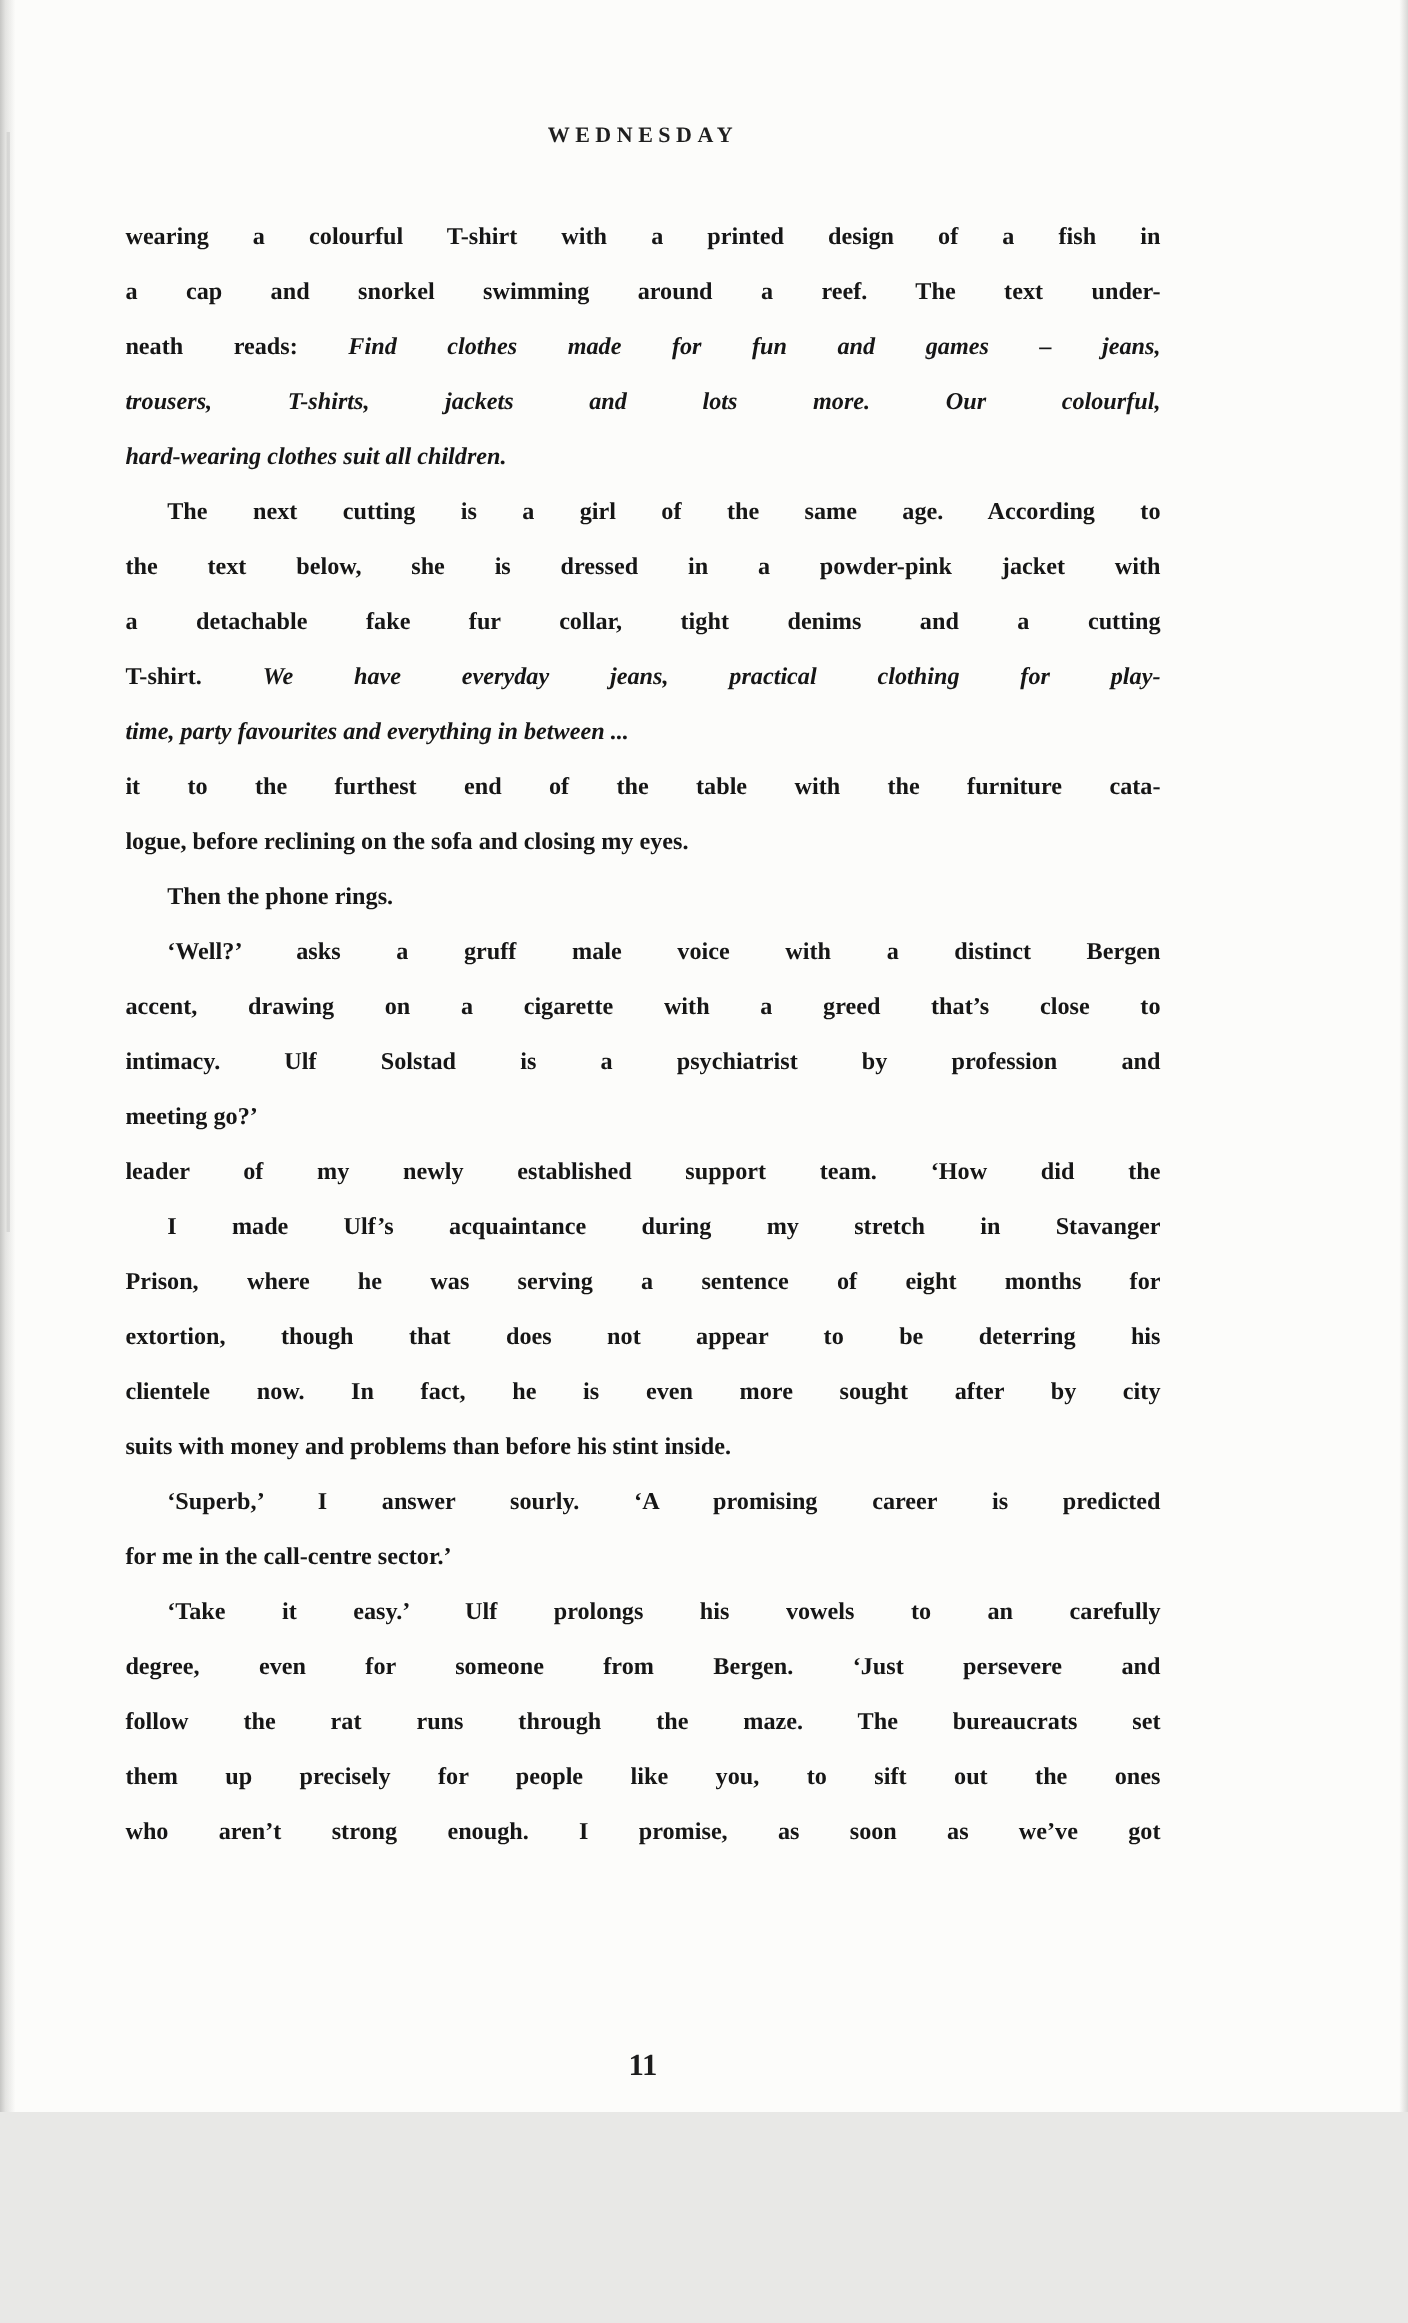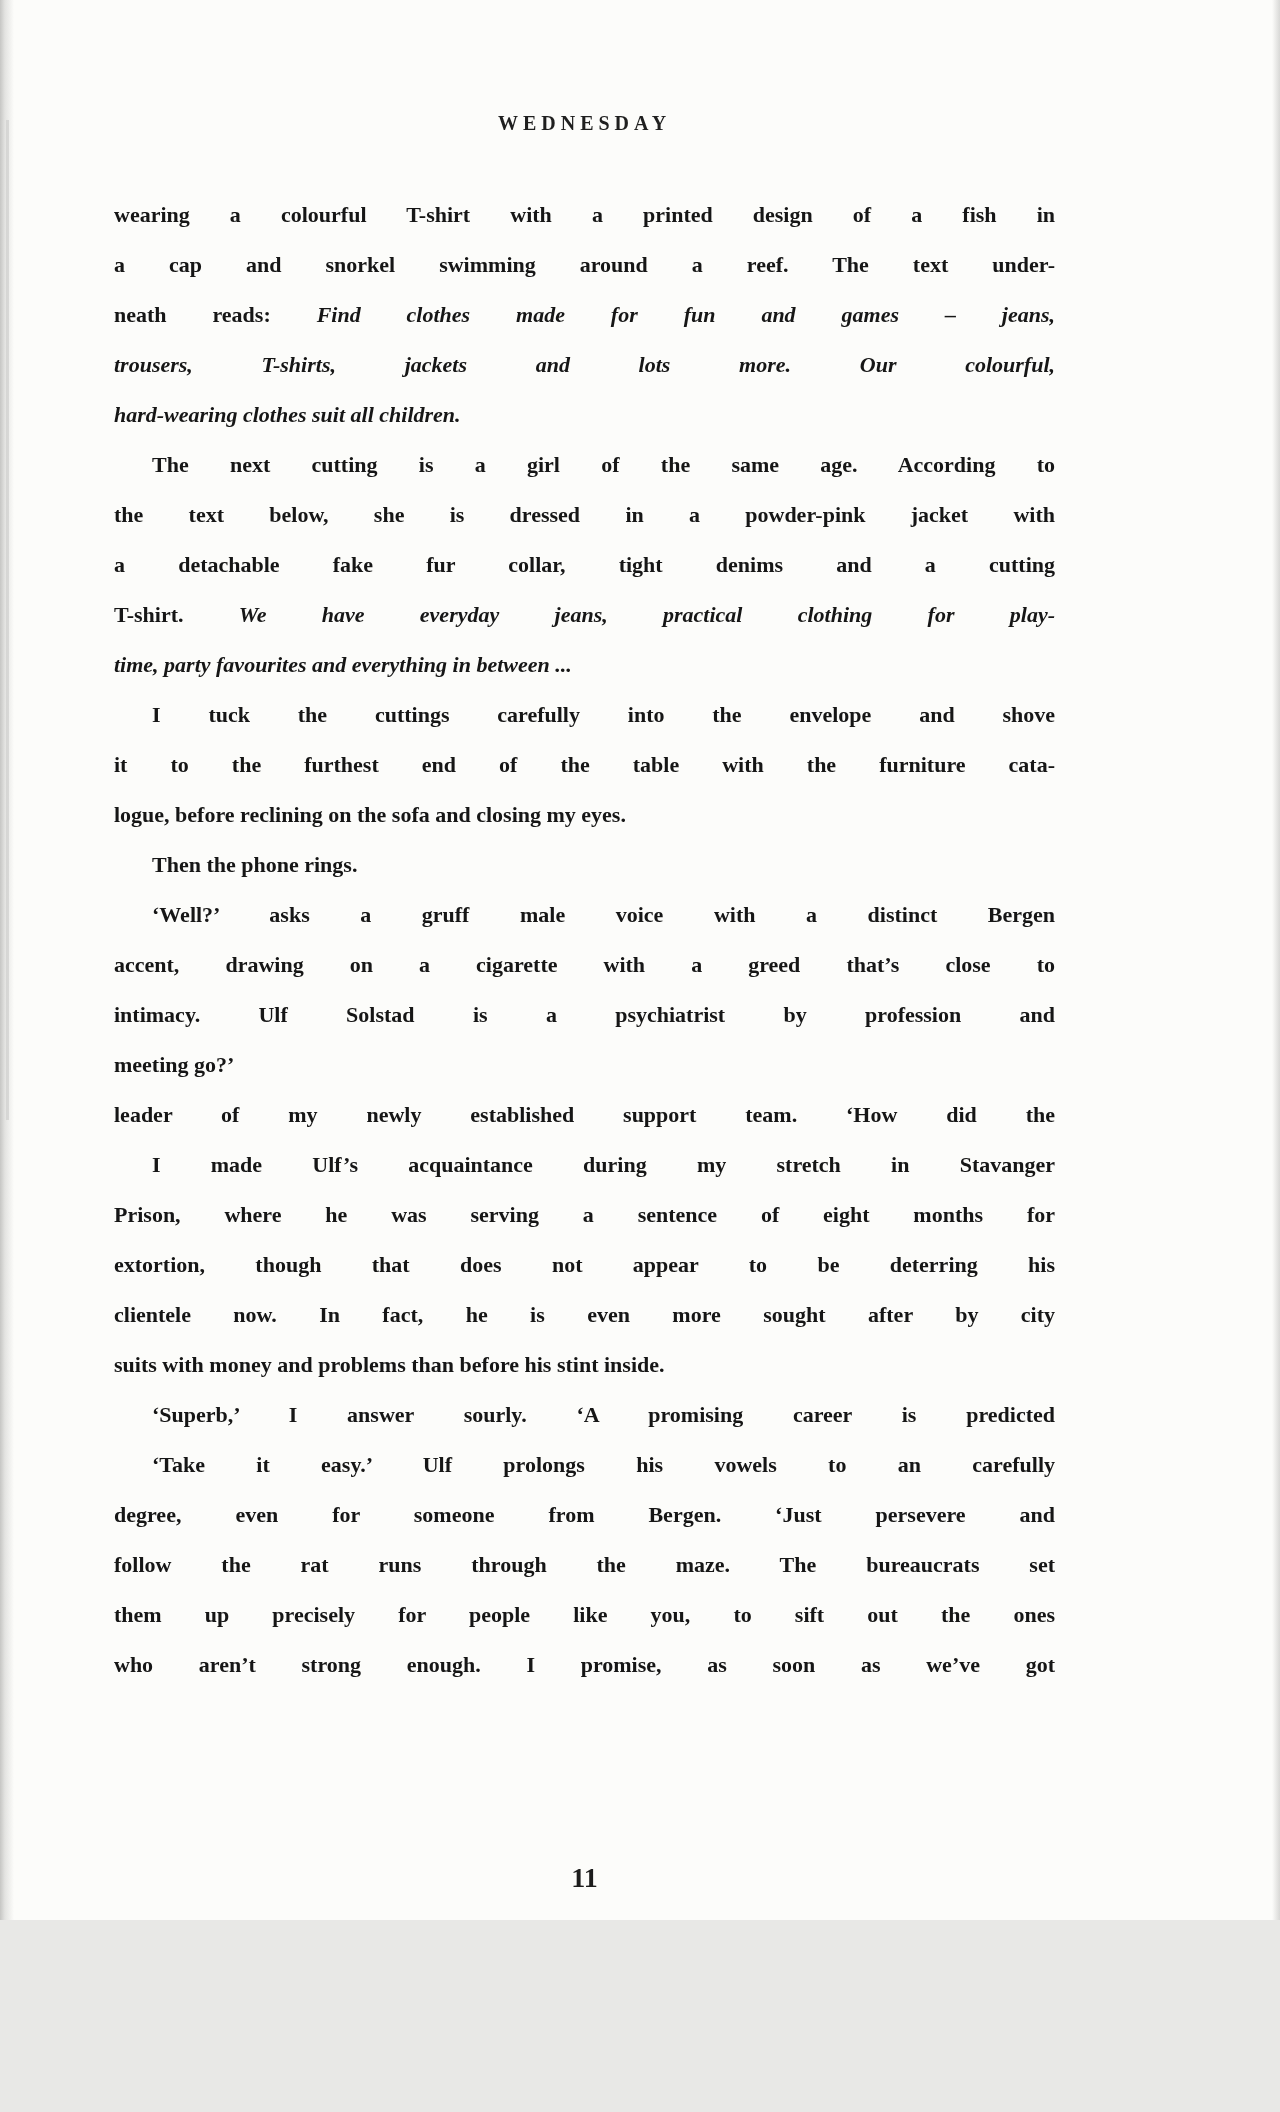--- a/index.html
+++ b/index.html
@@ -132,35 +132,35 @@
       <div class="line justify"><span>wearing a colourful T-shirt with a printed design of a fish in</span></div>
       <div class="line justify"><span>a cap and snorkel swimming around a reef. The text under-</span></div>
       <div class="line justify"><span>neath reads: </span><span class="italic">Find clothes made for fun and games – jeans,</span></div>
       <div class="line justify"><span class="italic">trousers, T-shirts, jackets and lots more. Our colourful,</span></div>
       <div class="line"><span class="italic">hard-wearing clothes suit all children.</span></div>
       <div class="line justify indent"><span>The next cutting is a girl of the same age. According to</span></div>
       <div class="line justify"><span>the text below, she is dressed in a powder-pink jacket with</span></div>
       <div class="line justify"><span>a detachable fake fur collar, tight denims and a cutting</span></div>
       <div class="line justify"><span>T-shirt. </span><span class="italic">We have everyday jeans, practical clothing for play-</span></div>
       <div class="line"><span class="italic">time, party favourites and everything in between ...</span></div>
-      <div class="line justify indent"><span>I tuck the cuttings carefully into the envelope and shove</span></div>
       <div class="line justify"><span>it to the furthest end of the table with the furniture cata-</span></div>
       <div class="line"><span>logue, before reclining on the sofa and closing my eyes.</span></div>
       <div class="line indent"><span>Then the phone rings.</span></div>
       <div class="line justify indent"><span>‘Well?’ asks a gruff male voice with a distinct Bergen</span></div>
       <div class="line justify"><span>accent, drawing on a cigarette with a greed that’s close to</span></div>
       <div class="line justify"><span>intimacy. Ulf Solstad is a psychiatrist by profession and</span></div>
       <div class="line"><span>meeting go?’</span></div>
       <div class="line justify"><span>leader of my newly established support team. ‘How did the</span></div>
       <div class="line justify indent"><span>I made Ulf’s acquaintance during my stretch in Stavanger</span></div>
       <div class="line justify"><span>Prison, where he was serving a sentence of eight months for</span></div>
       <div class="line justify"><span>extortion, though that does not appear to be deterring his</span></div>
       <div class="line justify"><span>clientele now. In fact, he is even more sought after by city</span></div>
       <div class="line"><span>suits with money and problems than before his stint inside.</span></div>
       <div class="line justify indent"><span>‘Superb,’ I answer sourly. ‘A promising career is predicted</span></div>
+      <div class="line"><span>for me in the call-centre sector.’</span></div>
       <div class="line justify indent"><span>‘Take it easy.’ Ulf prolongs his vowels to an carefully</span></div>
       <div class="line justify"><span>degree, even for someone from Bergen. ‘Just persevere and</span></div>
       <div class="line justify"><span>follow the rat runs through the maze. The bureaucrats set</span></div>
       <div class="line justify"><span>them up precisely for people like you, to sift out the ones</span></div>
       <div class="line justify"><span>who aren’t strong enough. I promise, as soon as we’ve got</span></div>
     </div>
 
   <div class="page-number">11</div>
 
   <div class="footer">

